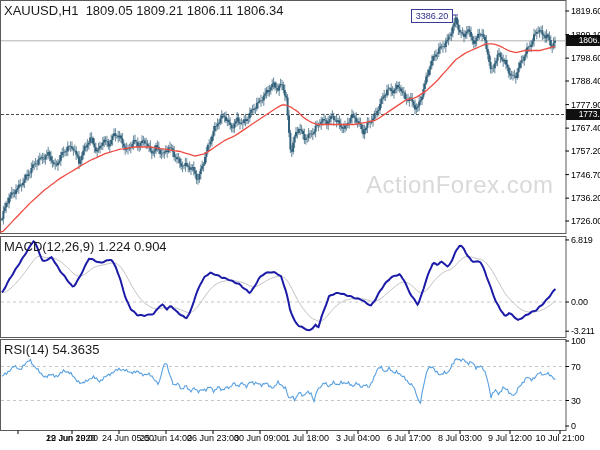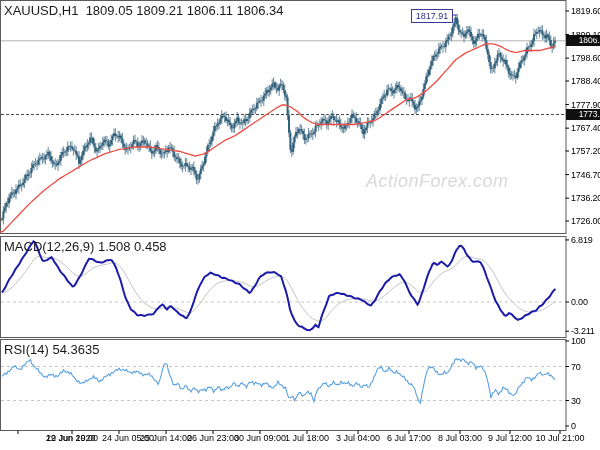--- a/index.html
+++ b/index.html
@@ -1,20 +1,20 @@
 <!DOCTYPE html>
 <html><head>
 <meta charset="utf-8">
 <style>
   html,body{margin:0;padding:0;background:#fff;}
   .stage{position:relative;width:600px;height:450px;background:#fff;
          font-family:"Liberation Sans",sans-serif;overflow:hidden;}
   .hdr{position:absolute;font-size:13px;color:#1a1a1a;white-space:pre;}
-  .watermark{position:absolute;left:366px;top:171px;font-size:18px;color:#d9d9d9;
-             letter-spacing:.5px;font-style:italic;}
+  .watermark{position:absolute;left:366px;top:171px;font-size:24px;color:#d9d9d9;
+             letter-spacing:.5px;}
   .badge{position:absolute;left:566px;width:56px;height:11px;background:#101010;color:#fff;
          font-size:8.5px;line-height:11px;text-align:center;}
   .callout{position:absolute;left:411px;top:9px;width:40px;height:12px;border:1px solid #3a3a96;
            color:#2e2e8a;background:#fff;font-size:9px;line-height:12px;text-align:center;}
   .axis{position:absolute;left:571px;font-size:9px;line-height:10px;color:#000;
         letter-spacing:-.2px;white-space:nowrap;}
   .taxis{position:absolute;top:433px;font-size:9px;color:#000;white-space:nowrap;
          transform:translateX(-50%);}
   .taxis.first{transform:none;margin-left:44px;}
   svg{position:absolute;left:0;top:0;}
@@ -64,23 +64,23 @@
       <line x1="213" y1="430.5" x2="213" y2="434" stroke="#000"></line>
       <line x1="260" y1="430.5" x2="260" y2="434" stroke="#000"></line>
       <line x1="307" y1="430.5" x2="307" y2="434" stroke="#000"></line>
       <line x1="358" y1="430.5" x2="358" y2="434" stroke="#000"></line>
       <line x1="409" y1="430.5" x2="409" y2="434" stroke="#000"></line>
       <line x1="460" y1="430.5" x2="460" y2="434" stroke="#000"></line>
       <line x1="510" y1="430.5" x2="510" y2="434" stroke="#000"></line>
       <line x1="560" y1="430.5" x2="560" y2="434" stroke="#000"></line>
     </svg>
   <div class="hdr" style="left:4px;top:3px">XAUUSD,H1  1809.05 1809.21 1806.11 1806.34</div>
-  <div class="hdr" style="left:4px;top:239px">MACD(12,26,9) 1.508 0.458</div>
+  <div class="hdr" style="left:4px;top:239px">MACD(12,26,9) 1.224 0.904</div>
   <div class="hdr" style="left:4px;top:342px">RSI(14) 54.3635</div>
-  <div class="callout">1817.91</div>
+  <div class="callout">3386.20</div>
   <div class="badge" id="bidBadge" style="top: 35px;">1806.34</div>
   <div class="badge" id="refBadge" style="top: 109px;">1773.42</div>
   <div id="labels">
       <div class="axis" style="top:6px">1819.60</div>
       <div class="axis" style="top:30px">1809.10</div>
       <div class="axis" style="top:53px">1798.60</div>
       <div class="axis" style="top:76px">1788.40</div>
       <div class="axis" style="top:100px">1777.90</div>
       <div class="axis" style="top:123px">1767.40</div>
       <div class="axis" style="top:146px">1757.20</div>

